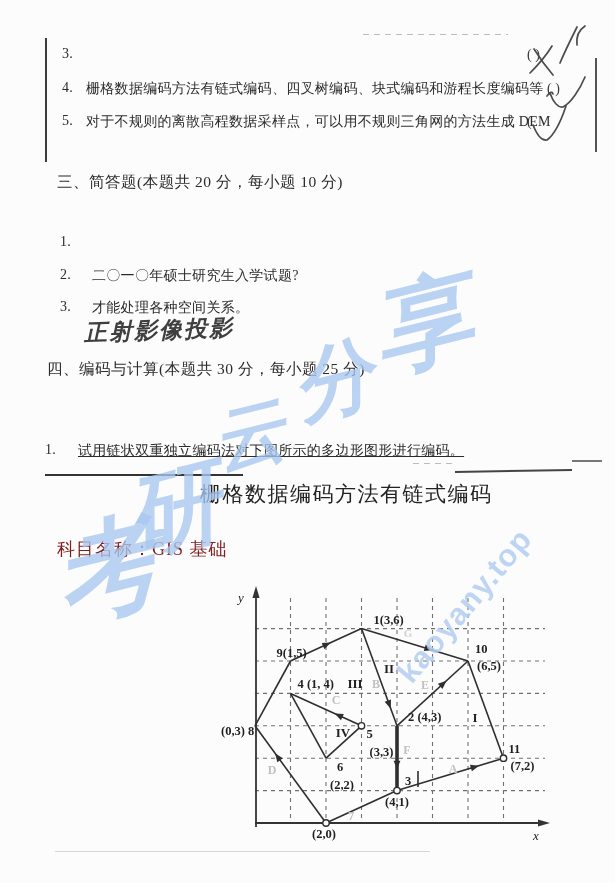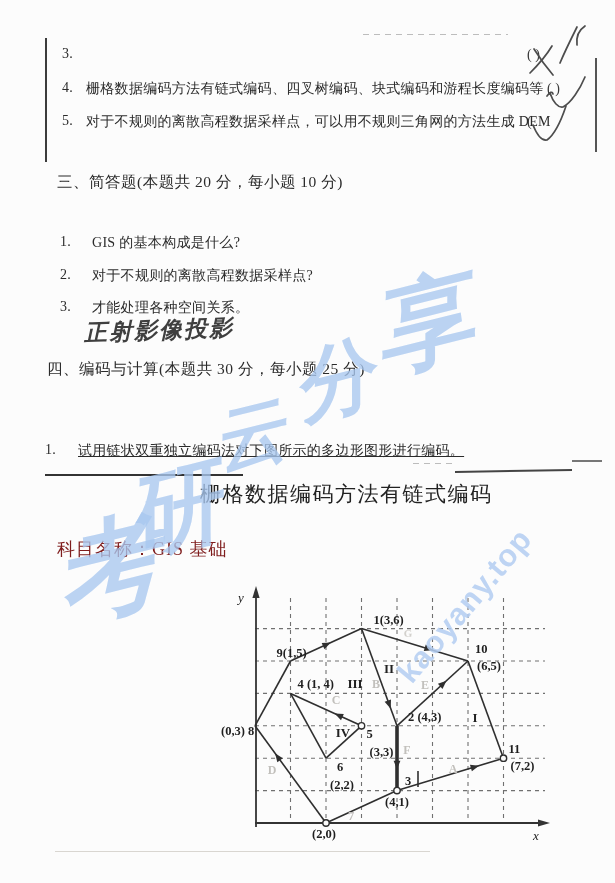--- a/index.html
+++ b/index.html
@@ -49,23 +49,22 @@
   <span class="abs tf" style="left:86px;top:80px;">栅格数据编码方法有链式编码、四叉树编码、块式编码和游程长度编码等</span>
   <span class="abs paren" style="left:547px;top:81px;">( )</span>
 
   <span class="abs tf" style="left:62px;top:113px;">5.</span>
   <span class="abs tf" style="left:86px;top:113px;">对于不规则的离散高程数据采样点，可以用不规则三角网的方法生成 DEM</span>
   <span class="abs paren" style="left:527px;top:114px;">(</span>
 
   <span class="abs heading" style="left:57px;top:172px;">三、简答题(本题共 20 分，每小题 10 分)</span>
 
   <span class="abs q" style="left:60px;top:234px;">1.</span>
-  <span class="abs q" style="left:92px;top:234px;">GIS 的基本构成是什么?</span>
   <span class="abs q" style="left:60px;top:267px;">2.</span>
-  <span class="abs q" style="left:92px;top:267px;">对于不规则的离散高程数据采样点?</span>
+  <span class="abs q" style="left:92px;top:267px;">二〇一〇年硕士研究生入学试题?</span>
   <span class="abs q" style="left:60px;top:299px;">3.</span>
   <span class="abs q" style="left:92px;top:299px;">才能处理各种空间关系。</span>
 
   <span class="abs handwriting" style="left:84px;top:315px;">正射影像投影</span>
 
   <span class="abs heading" style="left:47px;top:359px;">四、编码与计算(本题共 30 分，每小题 25 分)</span>
   <span class="abs q" style="left:45px;top:442px;">1.</span>
   <span class="abs q" style="left:78px;top:442px;text-decoration:underline;">试用链状双重独立编码法对下图所示的多边形图形进行编码。</span>
 
   <div class="hline" style="left:45px;top:474px;width:198px;height:2px;"></div>

